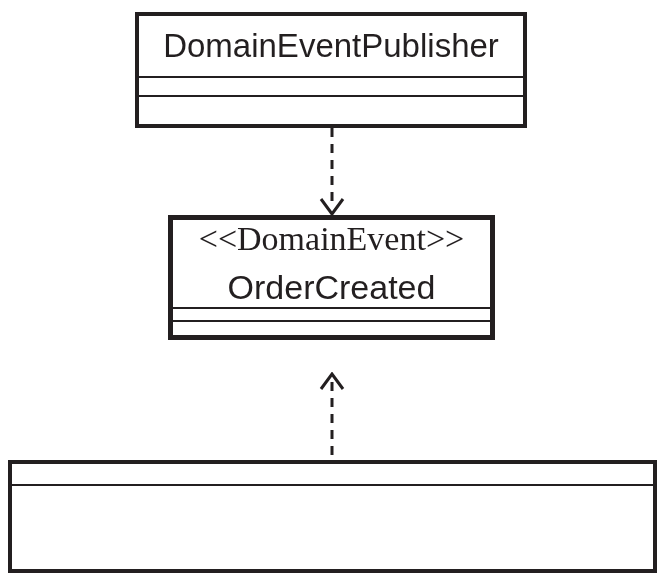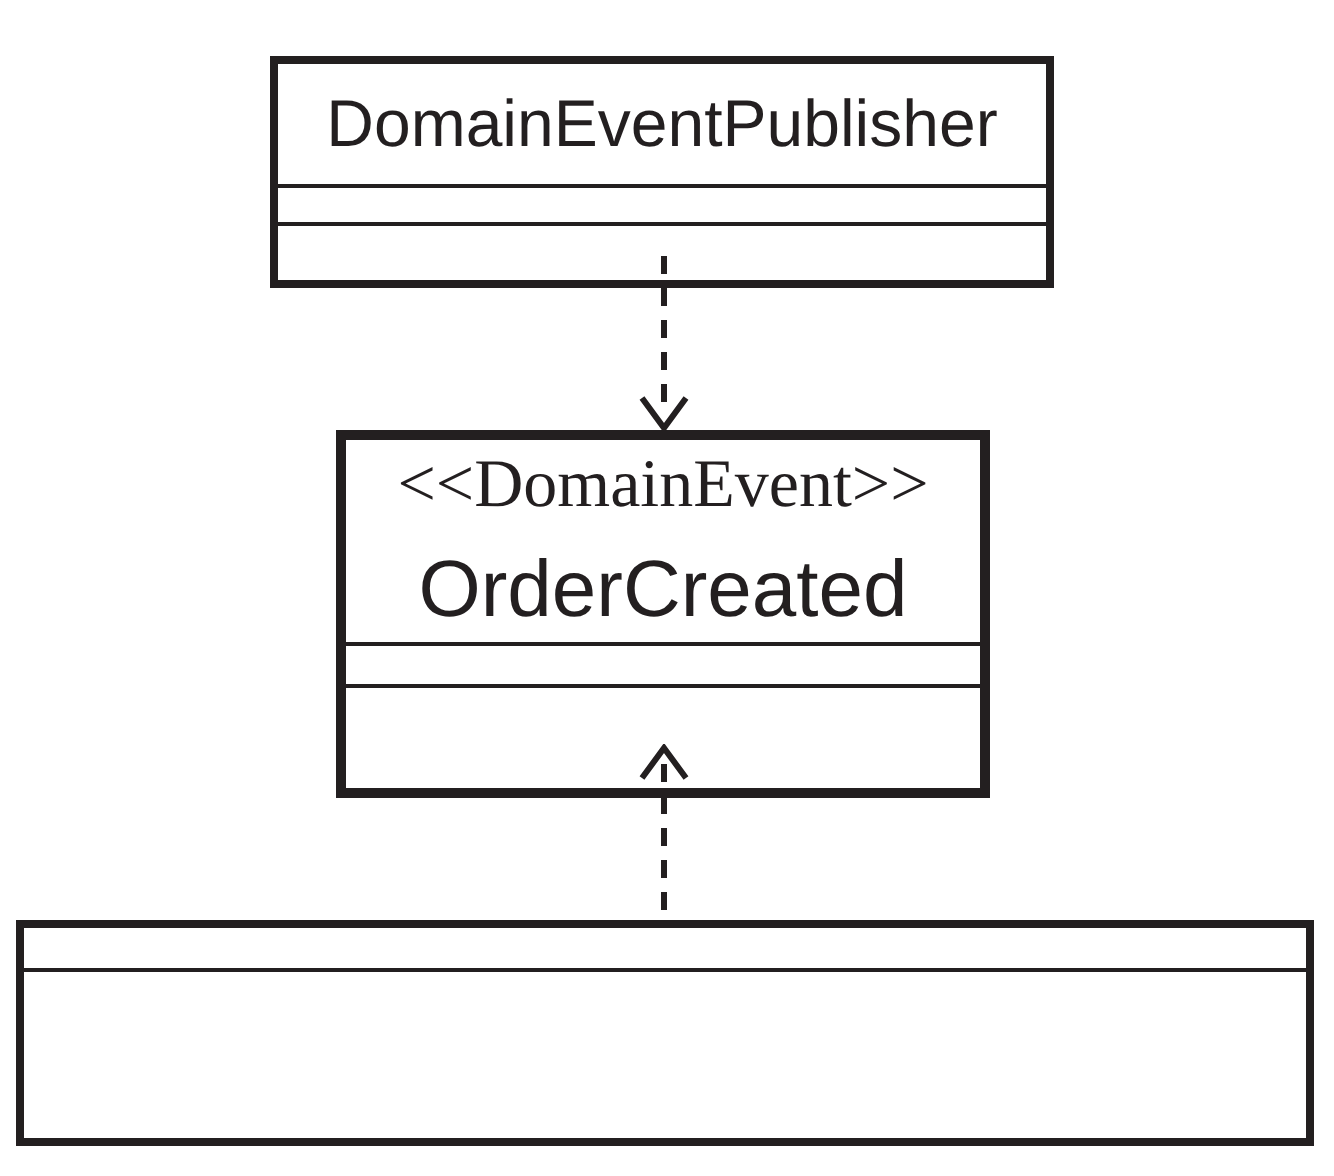--- a/index.html
+++ b/index.html
@@ -36,32 +36,32 @@
     font-family: "Liberation Sans", sans-serif;
     white-space: nowrap;
     line-height: 1.1;
   }
   .stereotype {
     font-family: "Liberation Serif", serif;
     white-space: nowrap;
     line-height: 1.1;
   }
   
-  .publisher-class { left: 135px; top: 28px; width: 392px; height: 116px; }
+  .publisher-class { left: 135px; top: 12px; width: 392px; height: 116px; }
   .publisher-class .name-compartment { height: 60px; }
   .publisher-class .attributes-compartment { height: 19px; }
   .publisher-class .operations-compartment { height: 29px; }
   .publisher-class .class-name { font-size: 33px; }
   
-  .event-class { left: 168px; top: 215px; width: 327px; height: 184px; }
+  .event-class { left: 168px; top: 215px; width: 327px; height: 125px; }
   .event-class .name-compartment { height: 101px; gap: 12px; }
   .event-class .attributes-compartment { height: 21px; }
   .event-class .operations-compartment { height: 25px; }
   .event-class .stereotype { font-size: 34px; }
-  .event-class .class-name { font-size: 40px; }
+  .event-class .class-name { font-size: 34px; }
   
   .subscriber-class { left: 8px; top: 460px; width: 649px; height: 113px; }
   .subscriber-class .name-compartment { height: 58px; }
   .subscriber-class .attributes-compartment { height: 20px; }
   .subscriber-class .operations-compartment { height: 27px; }
   .subscriber-class .class-name { font-size: 29px; }
   
   .arrow { position: absolute; color: var(--ink); display: block; }
   .arrow-publisher { left: 316px; top: 128px; }
   .arrow-subscriber { left: 316px; top: 372px; }

